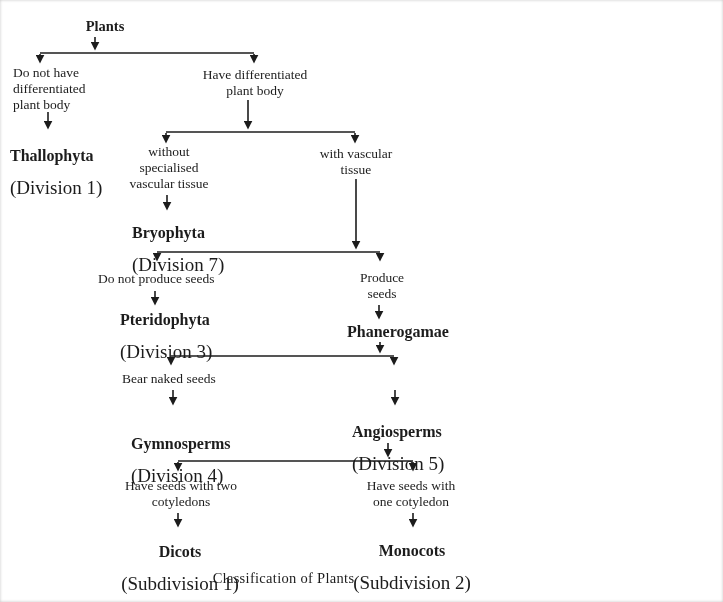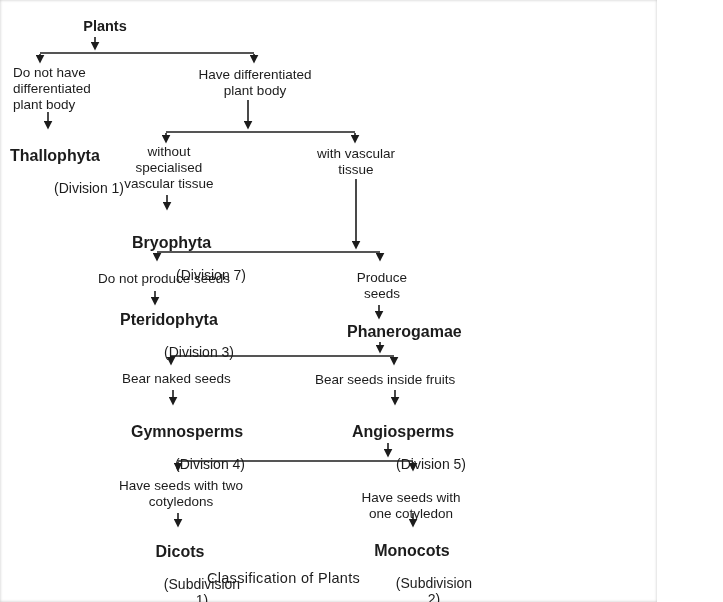--- a/index.html
+++ b/index.html
@@ -1,22 +1,22 @@
 <!DOCTYPE html>
 <html style="--ink: #1c1c1c; --bg: #ffffff;"><head>
 <meta charset="utf-8">
 <style>
   :root { --ink: #1c1c1c; --bg: #ffffff; }
   html, body { margin: 0; padding: 0; background: #ffffff; }
   .page {
     position: relative;
-    width: 657px;
+    width: 723px;
     height: 602px;
     background: var(--bg);
-    font-family: Liberation Sans, sans-serif;
+    font-family: Liberation Serif, serif;
     color: var(--ink);
     overflow: hidden;
     box-shadow: inset 0 0 3px rgba(120,120,120,.45);
   }
   .connectors {
     position: absolute;
     left: 0; top: 0;
     width: 723px; height: 602px;
   }
   .connectors path {
@@ -26,21 +26,21 @@
   }
   .node {
     position: absolute;
     font-size: 13.5px;
     line-height: 16px;
     white-space: pre-line;
   }
   .center { text-align: center; }
   .root-label { font-weight: bold; font-size: 14.5px; }
   .taxon-name { font-weight: bold; font-size: 16px; line-height: 16px; }
-  .taxon-division { font-size: 14px; line-height: 16px; margin-left: 44px; }
+  .taxon-division { font-size: 19px; line-height: 16px; }
   .caption { font-size: 14.5px; letter-spacing: 0.3px; }
 </style>
 </head>
 <body>
 
 <div class="page">
 
   <svg class="connectors" viewBox="0 0 723 602" xmlns="http://www.w3.org/2000/svg" aria-hidden="true">
     <defs>
       <marker id="ah" viewBox="0 0 10 10" refX="6" refY="5" markerWidth="9" markerHeight="9" markerUnits="userSpaceOnUse" orient="auto">
@@ -96,58 +96,57 @@
     <div class="taxon-name">Thallophyta</div>
     <div class="taxon-division">(Division 1)</div>
   </div>
 
   <div class="node center" style="left:175px; top:67px; width:160px;">Have differentiated
 plant body</div>
 
   <div class="node center" style="left:108px; top:144px; width:122px;">without
 specialised
 vascular tissue</div>
-  <div class="node" style="left:132px; top:219px;">
+  <div class="node" style="left:132px; top:209px;">
     <div class="taxon-name">Bryophyta</div>
     <div class="taxon-division">(Division 7)</div>
   </div>
 
   <div class="node center" style="left:296px; top:146px; width:120px;">with vascular
 tissue</div>
 
   <div class="node" style="left:98px; top:271px;">Do not produce seeds</div>
   <div class="node" style="left:120px; top:296px;">
     <div class="taxon-name">Pteridophyta</div>
     <div class="taxon-division">(Division 3)</div>
   </div>
 
   <div class="node center" style="left:332px; top:270px; width:100px;">Produce
 seeds</div>
   <div class="node taxon-name" style="left:347px; top:324px;">Phanerogamae</div>
 
   <div class="node" style="left:122px; top:371px;">Bear naked seeds</div>
-  <div class="node" style="left:131px; top:408px;">
+  <div class="node" style="left:131px; top:420px;">
     <div class="taxon-name">Gymnosperms</div>
     <div class="taxon-division">(Division 4)</div>
   </div>
 
-  <div class="node" style="left:315px; top:372px;">Bear seeds inside fruits</div>
   <div class="node" style="left:352px; top:408px;">
     <div class="taxon-name">Angiosperms</div>
     <div class="taxon-division">(Division 5)</div>
   </div>
 
   <div class="node center" style="left:111px; top:478px; width:140px;">Have seeds with two
 cotyledons</div>
   <div class="node center" style="left:115px; top:528px; width:130px;">
     <div class="taxon-name">Dicots</div>
     <div class="taxon-division">(Subdivision 1)</div>
   </div>
 
-  <div class="node center" style="left:341px; top:478px; width:140px;margin-top:12px;">Have seeds with
+  <div class="node center" style="left:341px; top:478px; width:140px;">Have seeds with
 one cotyledon</div>
   <div class="node center" style="left:347px; top:527px; width:130px;">
     <div class="taxon-name">Monocots</div>
     <div class="taxon-division">(Subdivision 2)</div>
   </div>
 
   <div class="node center caption" style="left:198px; top:570px; width:155px;margin-left:8px;">Classification of Plants</div>
 
 </div>
 

